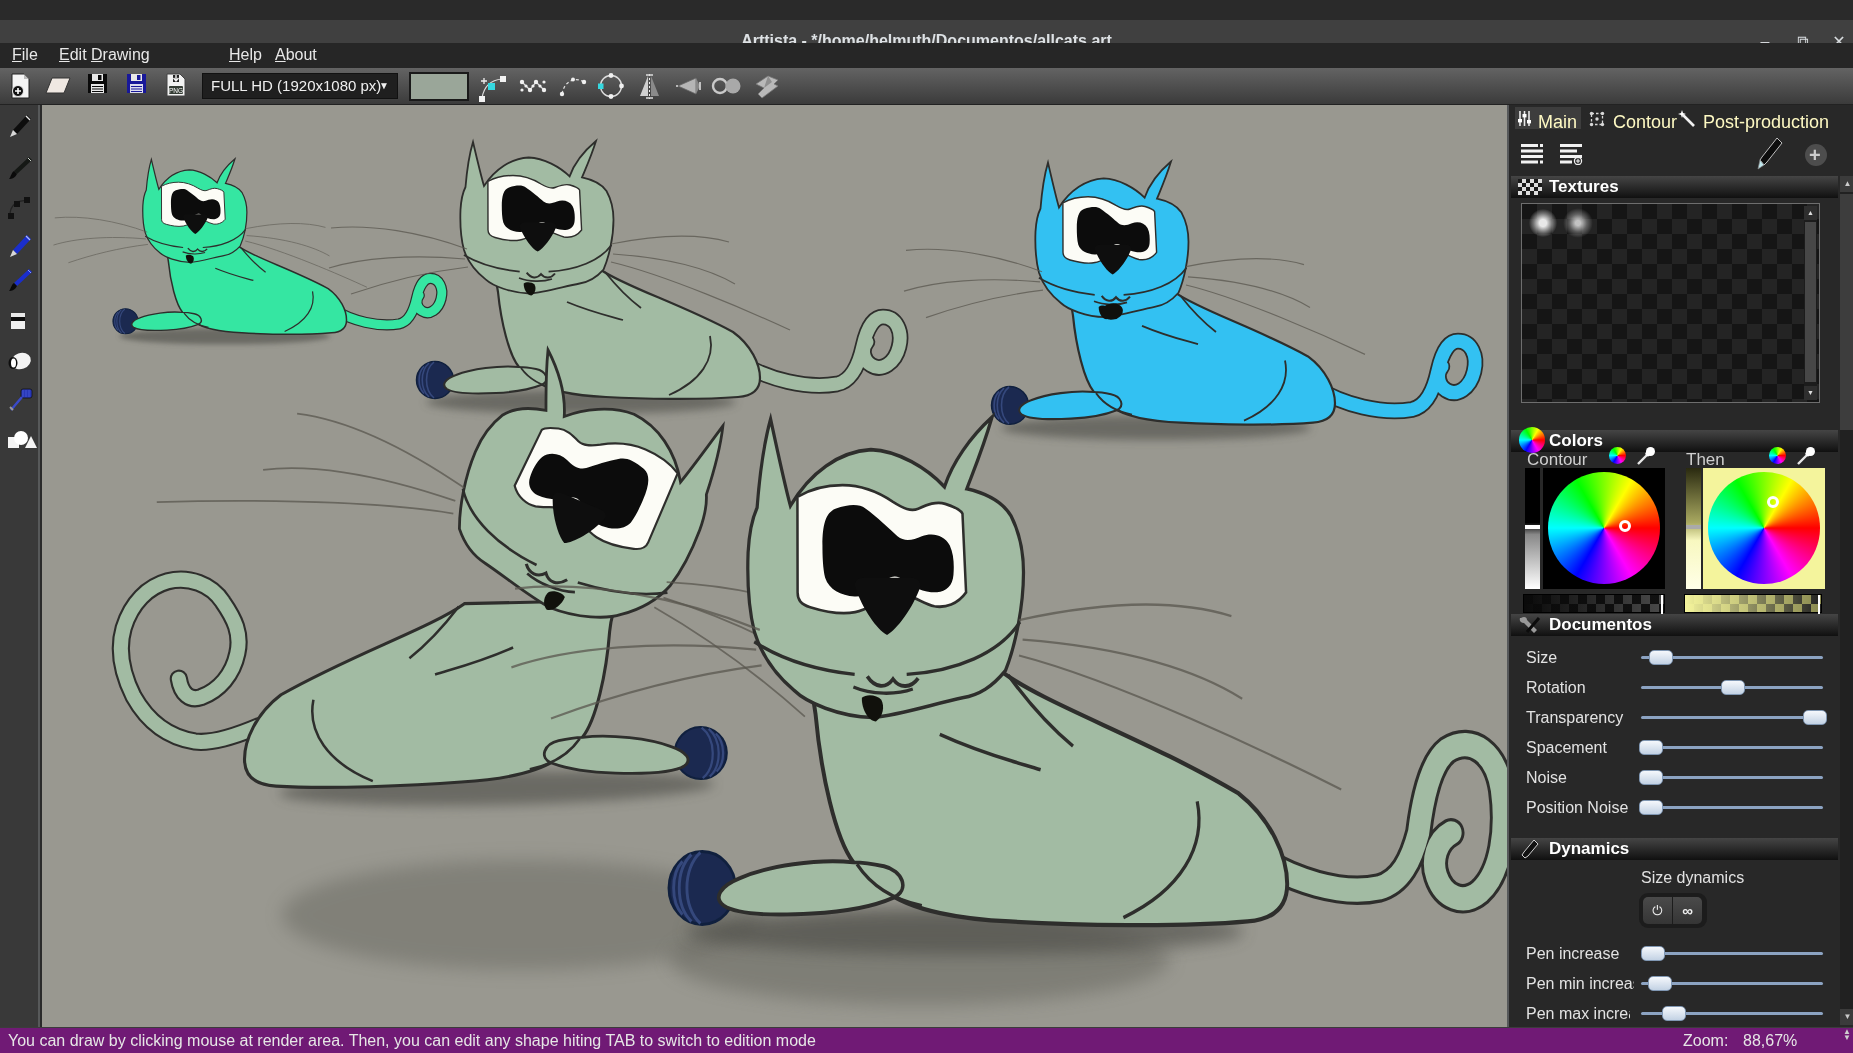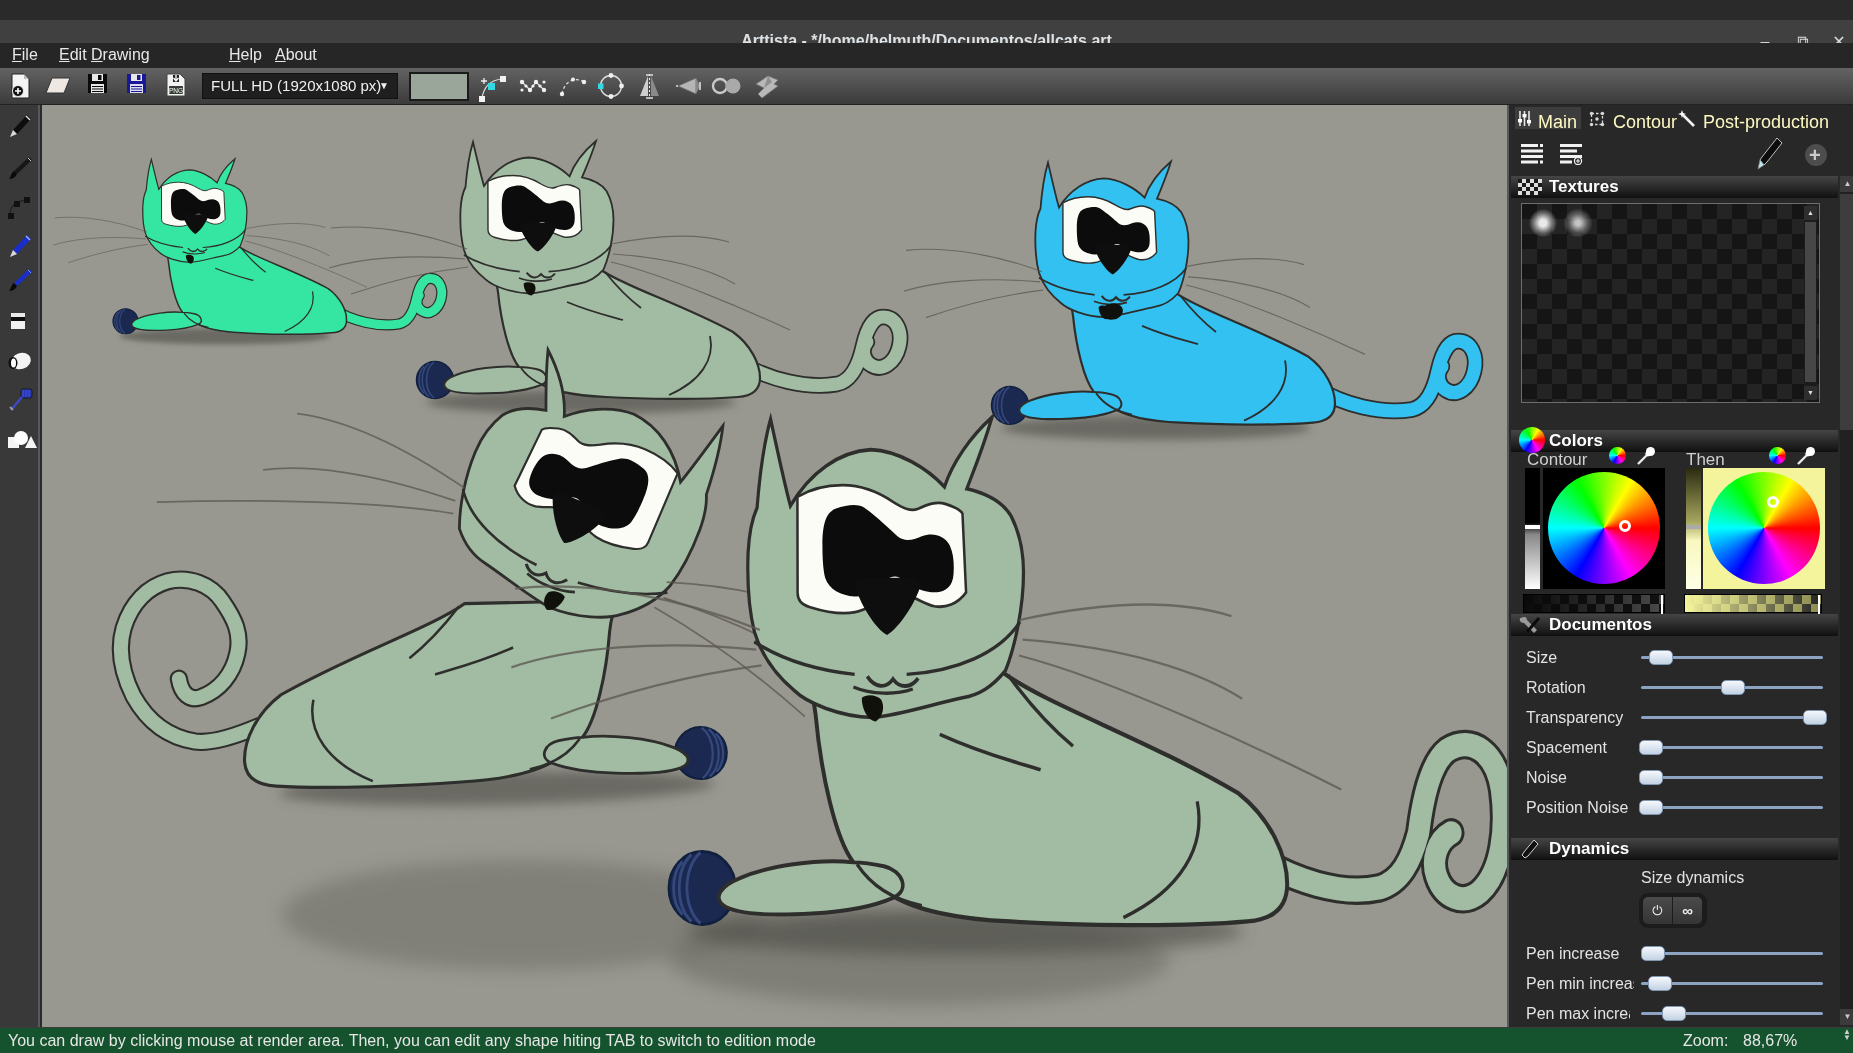--- a/index.html
+++ b/index.html
@@ -12,21 +12,21 @@
   .menubar span { position:absolute; top:3px; }
   .toolbar { position:absolute; left:0; top:68px; width:1853px; height:37px;
     background:linear-gradient(#636363,#3b3b3b); border-bottom:1px solid #222;padding-left:6px; }
   .dropdown { position:absolute; left:202px; top:5px; width:196px; height:26px; background:#1f1f1f;
     border:1px solid #111; color:#efefef; font-size:15px; line-height:24px; padding-left:8px; }
   .dropdown .arr { position:absolute; right:8px; top:0px; font-size:10px; }
   .swatch { position:absolute; left:409px; top:4px; width:60px; height:29px; background:#9aa699; border:2px solid #1a1a1a; }
   .leftbar { position:absolute; left:0; top:105px; width:40px; height:922px; background:#393939; border-right:2px solid #57595a; }
   .canvas { position:absolute; left:42px; top:105px; width:1465px; height:922px; background:#999890; overflow:hidden; }
   .rightpanel { position:absolute; left:1507px; top:105px; width:346px; height:922px; background:#282828; border-left:2px solid #56585a; }
-  .statusbar { position:absolute; left:0; top:1027px; width:1853px; height:26px; background:#14532d;
+  .statusbar { position:absolute; left:0; top:1027px; width:1853px; height:26px; background:#701a75;
     border-top:1px solid #3c3c3c; color:#e6e6e6; font-size:16px; }
   .statusbar .lefttext { position:absolute; left:8px; top:4px; }
   .tab { position:absolute; top:7px; height:22px; color:#fef9c3; font-size:18px; }
   .sechead { position:absolute; left:2px; width:327px; height:22px;
     background:linear-gradient(#454545,#101010); color:#fff; font-weight:bold; font-size:17px; }
   .sechead .t { position:absolute; left:38px; top:1px; }
   .plabel { position:absolute; color:#e2e2e2; font-size:16px; }
   .slider { position:absolute; height:14px; }
   .slider .track { position:absolute; left:0; right:0; top:6px; height:3px; background:#8ca3c2; border-radius:2px; }
   .slider .thumb { position:absolute; top:0; width:24px; height:15px; border-radius:5px;

